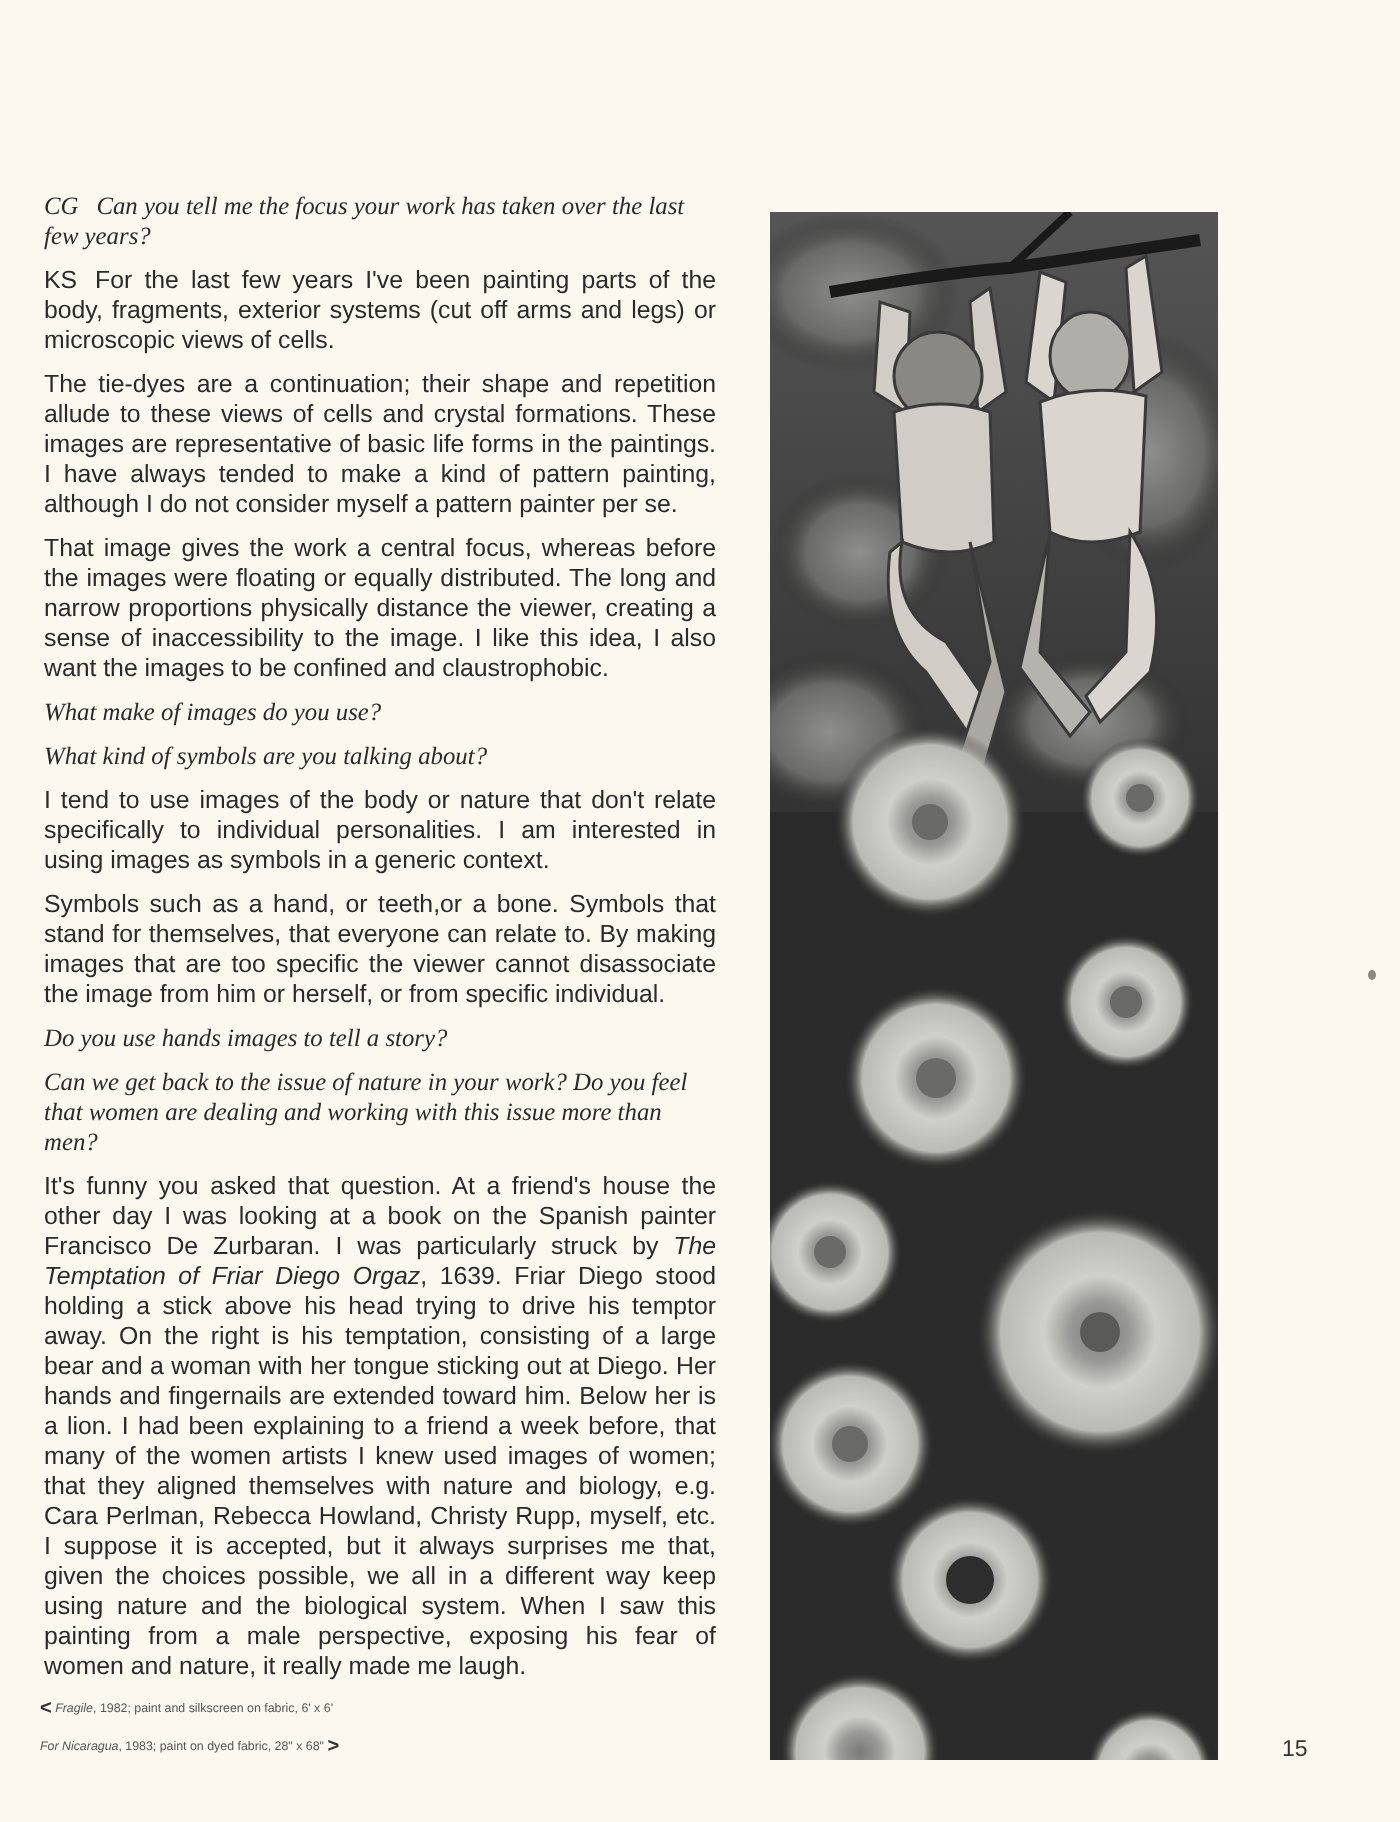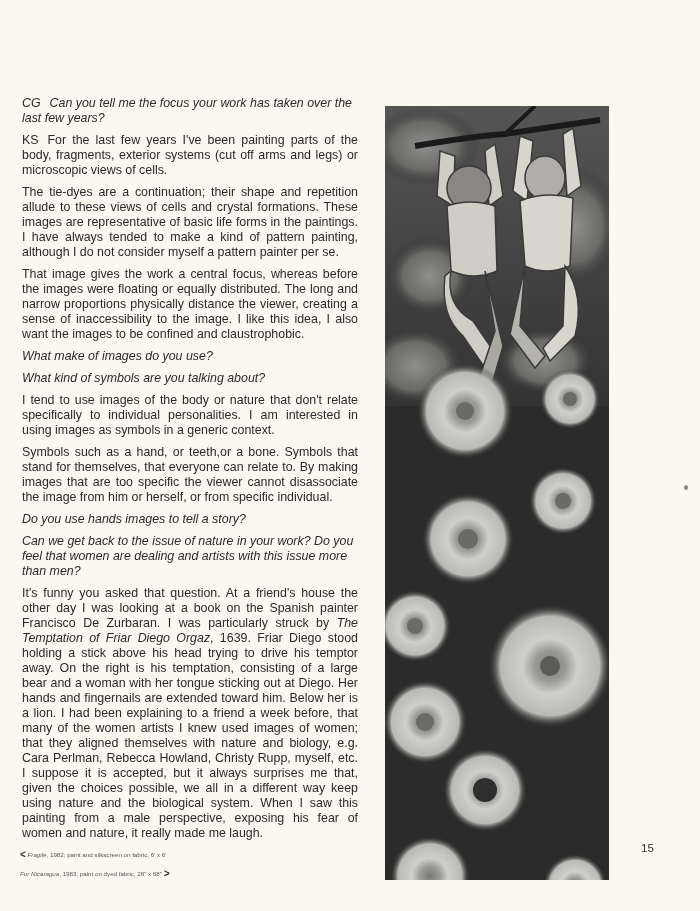--- a/index.html
+++ b/index.html
@@ -7,58 +7,58 @@
     width: 700px; height: 911px; position: relative; overflow: hidden;
     background: #fbf9ef;
     font-family: "Liberation Sans", "DejaVu Sans", sans-serif;
     color: #2a2a2a;
   }
   .text-column {
     position: absolute; left: 22px; top: 96px; width: 336px;
     font-size: 12.4px; line-height: 15px;
   }
   .para { margin: 0 0 7px 0; text-align: justify; }
-  .para.q { font-style: italic; text-align: left; }
+  .para.q { font-style: italic; text-align: left; font-family: Liberation Serif, serif; }
   .speaker { font-style: normal; margin-right: 9px; }
   .para.q .speaker { font-style: italic; }
   .title-ital { font-style: italic; }
   .captions {
     position: absolute; left: 20px; top: 851px; width: 300px;
     font-size: 6.2px; color: #555; line-height: 8px;
   }
   .caption { margin: 0 0 11px 0; white-space: nowrap; }
   .caption .cap-title { font-style: italic; }
   .arrow { font-size: 10px; font-weight: bold; color: #333; vertical-align: -1px; }
   .artwork {
     position: absolute; left: 385px; top: 106px; width: 224px; height: 774px;
     overflow: hidden; background: #2b2b2b;
   }
   .artwork svg { display: block; }
   .page-number {
-    position: absolute; left: 641px; top: 842px; font-size: 11.5px; color: #333;
+    position: absolute; left: 641px; top: 869px; font-size: 11.5px; color: #333;
   }
   .speck {
     position: absolute; left: 684px; top: 485px; width: 4px; height: 5px;
     border-radius: 50%; background: #8a8a80;
   }
 </style>
 </head>
 <body>
 
 <div class="text-column">
   <p class="para q"><span class="speaker">CG</span><span>Can you tell me the focus your work has taken over the last few years?</span></p>
   <p class="para"><span class="speaker">KS</span><span>For the last few years I've been painting parts of the body, fragments, exterior systems (cut off arms and legs) or microscopic views of cells.</span></p>
   <p class="para">The tie-dyes are a continuation; their shape and repetition allude to these views of cells and crystal formations. These images are representative of basic life forms in the paintings. I have always tended to make a kind of pattern painting, although I do not consider myself a pattern painter per se.</p>
   <p class="para">That image gives the work a central focus, whereas before the images were floating or equally distributed. The long and narrow proportions physically distance the viewer, creating a sense of inaccessibility to the image. I like this idea, I also want the images to be confined and claustrophobic.</p>
   <p class="para q">What make of images do you use?</p>
   <p class="para q">What kind of symbols are you talking about?</p>
   <p class="para">I tend to use images of the body or nature that don't relate specifically to individual personalities. I am interested in using images as symbols in a generic context.</p>
   <p class="para">Symbols such as a hand, or teeth,or a bone. Symbols that stand for themselves, that everyone can relate to. By making images that are too specific the viewer cannot disassociate the image from him or herself, or from specific individual.</p>
   <p class="para q">Do you use hands images to tell a story?</p>
-  <p class="para q">Can we get back to the issue of nature in your work? Do you feel that women are dealing and artists with this issue more than men?</p>
+  <p class="para q">Can we get back to the issue of nature in your work? Do you feel that women are dealing and working with this issue more than men?</p>
   <p class="para"><span>It's funny you asked that question. At a friend's house the other day I was looking at a book on the Spanish painter Francisco De Zurbaran. I was particularly struck by </span><span class="title-ital">The Temptation of Friar Diego Orgaz</span><span>, 1639. Friar Diego stood holding a stick above his head trying to drive his temptor away. On the right is his temptation, consisting of a large bear and a woman with her tongue sticking out at Diego. Her hands and fingernails are extended toward him. Below her is a lion. I had been explaining to a friend a week before, that many of the women artists I knew used images of women; that they aligned themselves with nature and biology, e.g. Cara Perlman, Rebecca Howland, Christy Rupp, myself, etc. I suppose it is accepted, but it always surprises me that, given the choices possible, we all in a different way keep using nature and the biological system. When I saw this painting from a male perspective, exposing his fear of women and nature, it really made me laugh.</span></p>
 </div>
 
 <div class="captions">
   <p class="caption"><span class="arrow">&lt;</span> <span class="cap-title">Fragile</span><span>, 1982; paint and silkscreen on fabric, 6' x 6'</span></p>
   <p class="caption"><span class="cap-title">For Nicaragua</span><span>, 1983; paint on dyed fabric, 28" x 68"</span> <span class="arrow">&gt;</span></p>
 </div>
 
 <div class="artwork">
   <svg width="224" height="774" viewBox="0 0 224 774">

